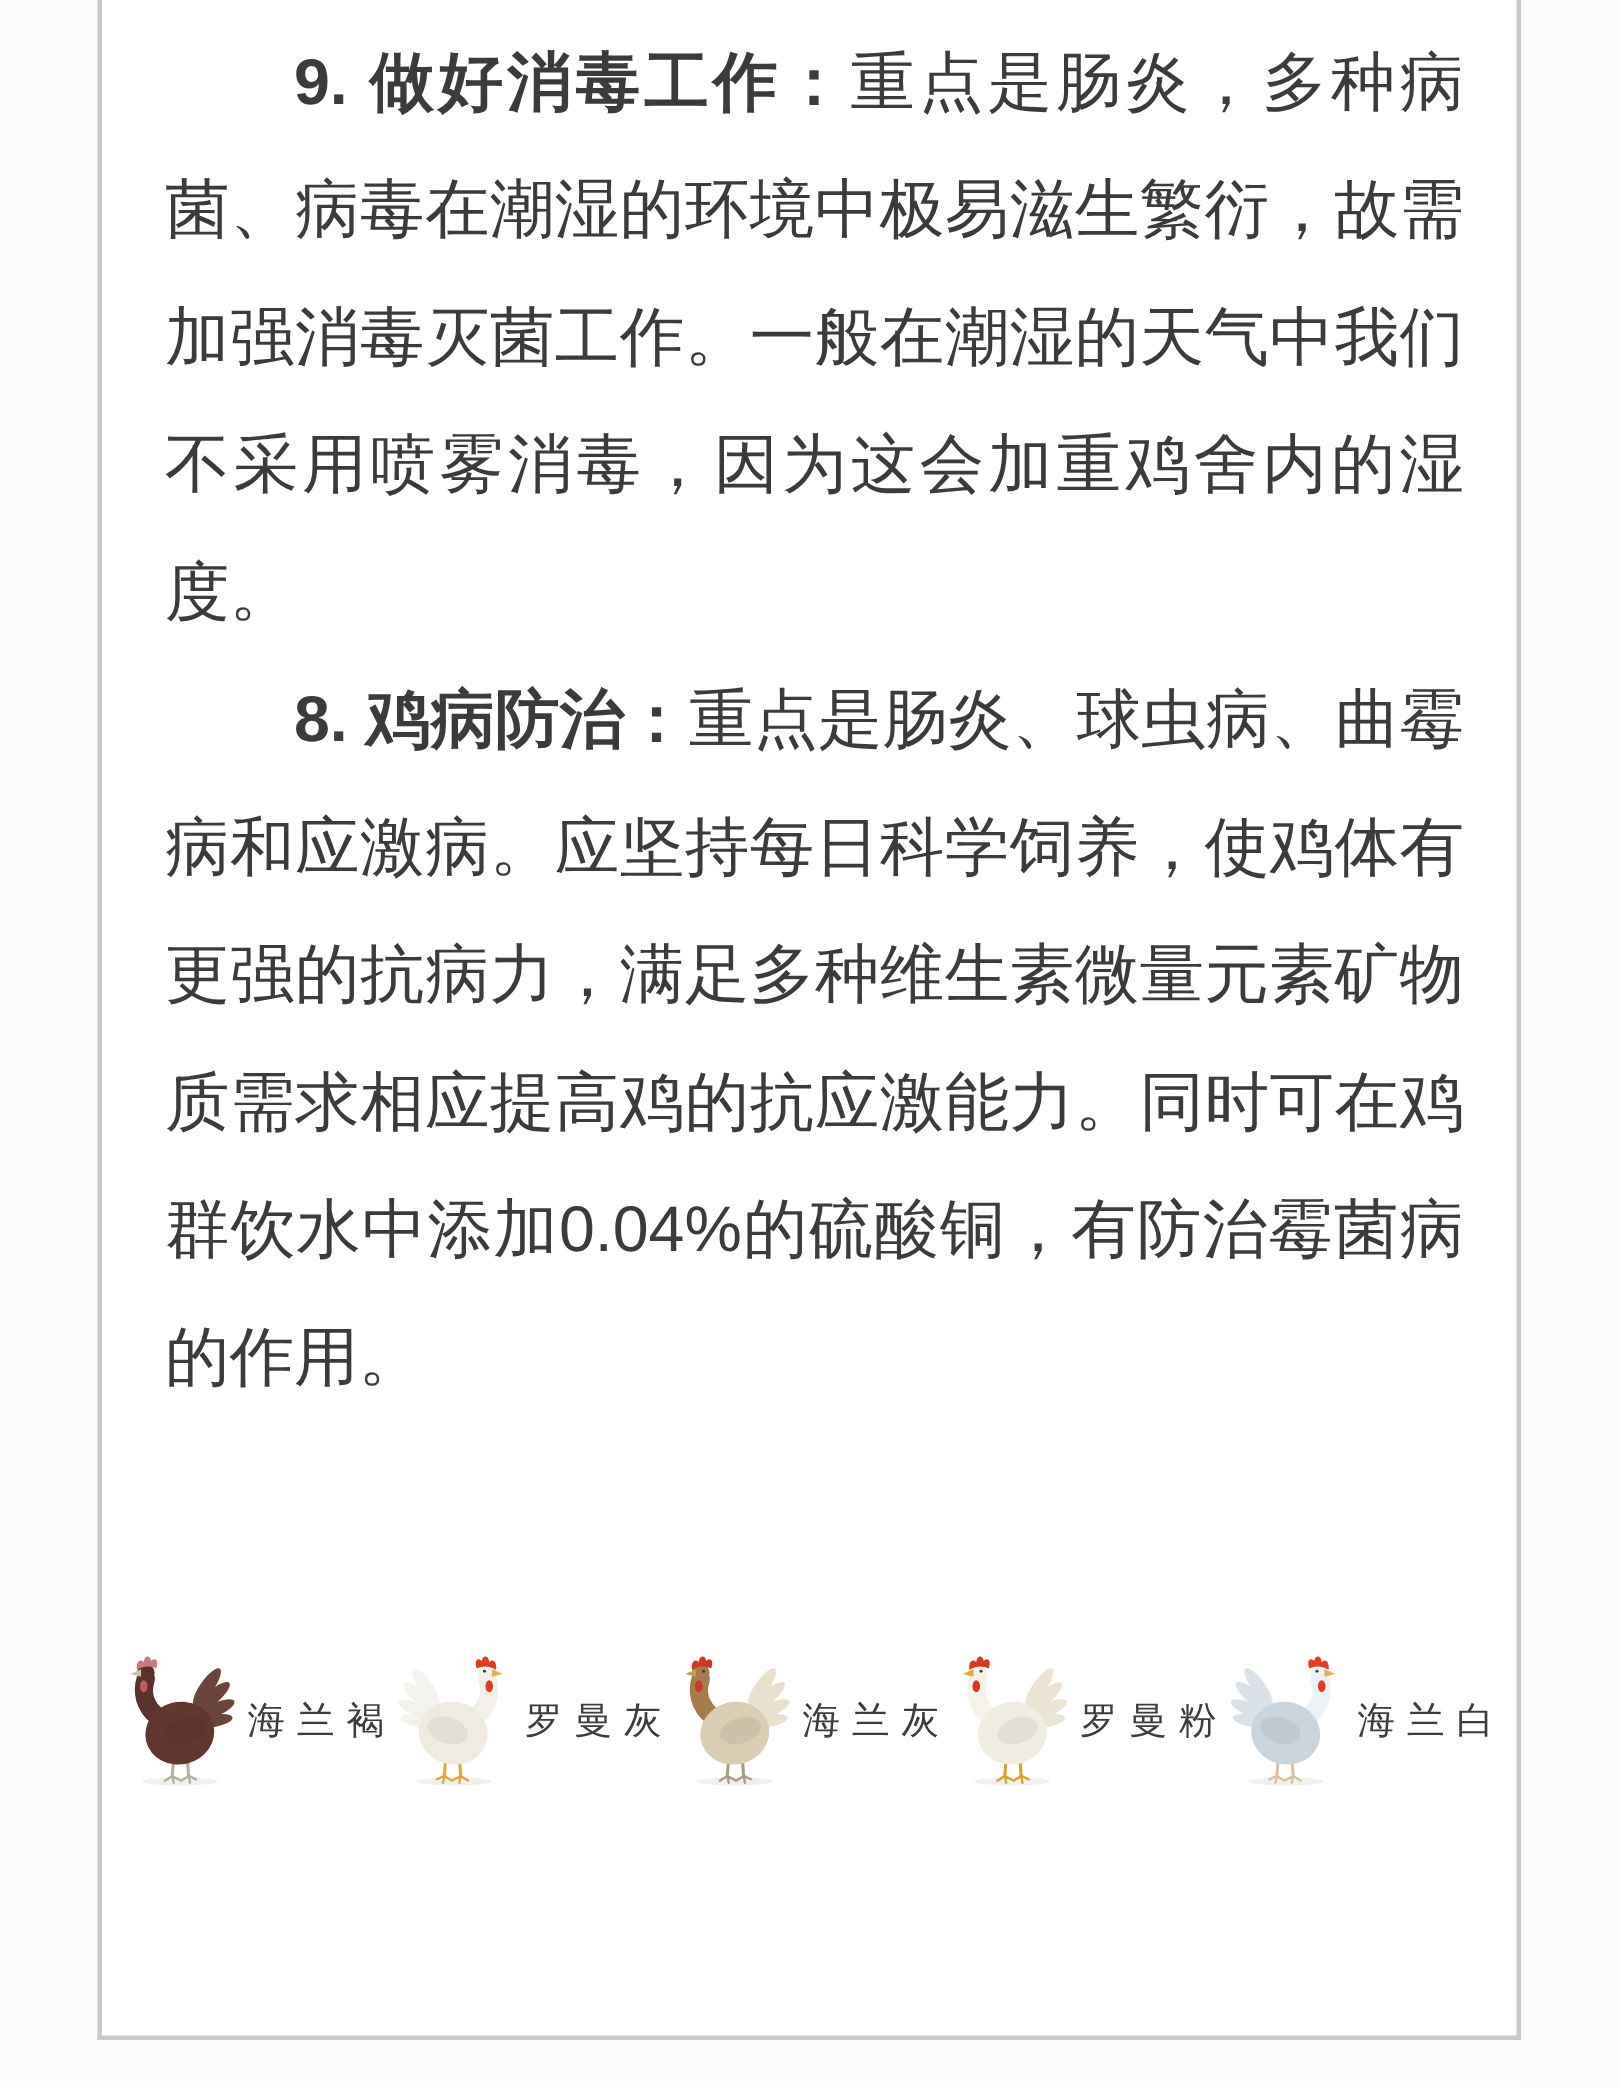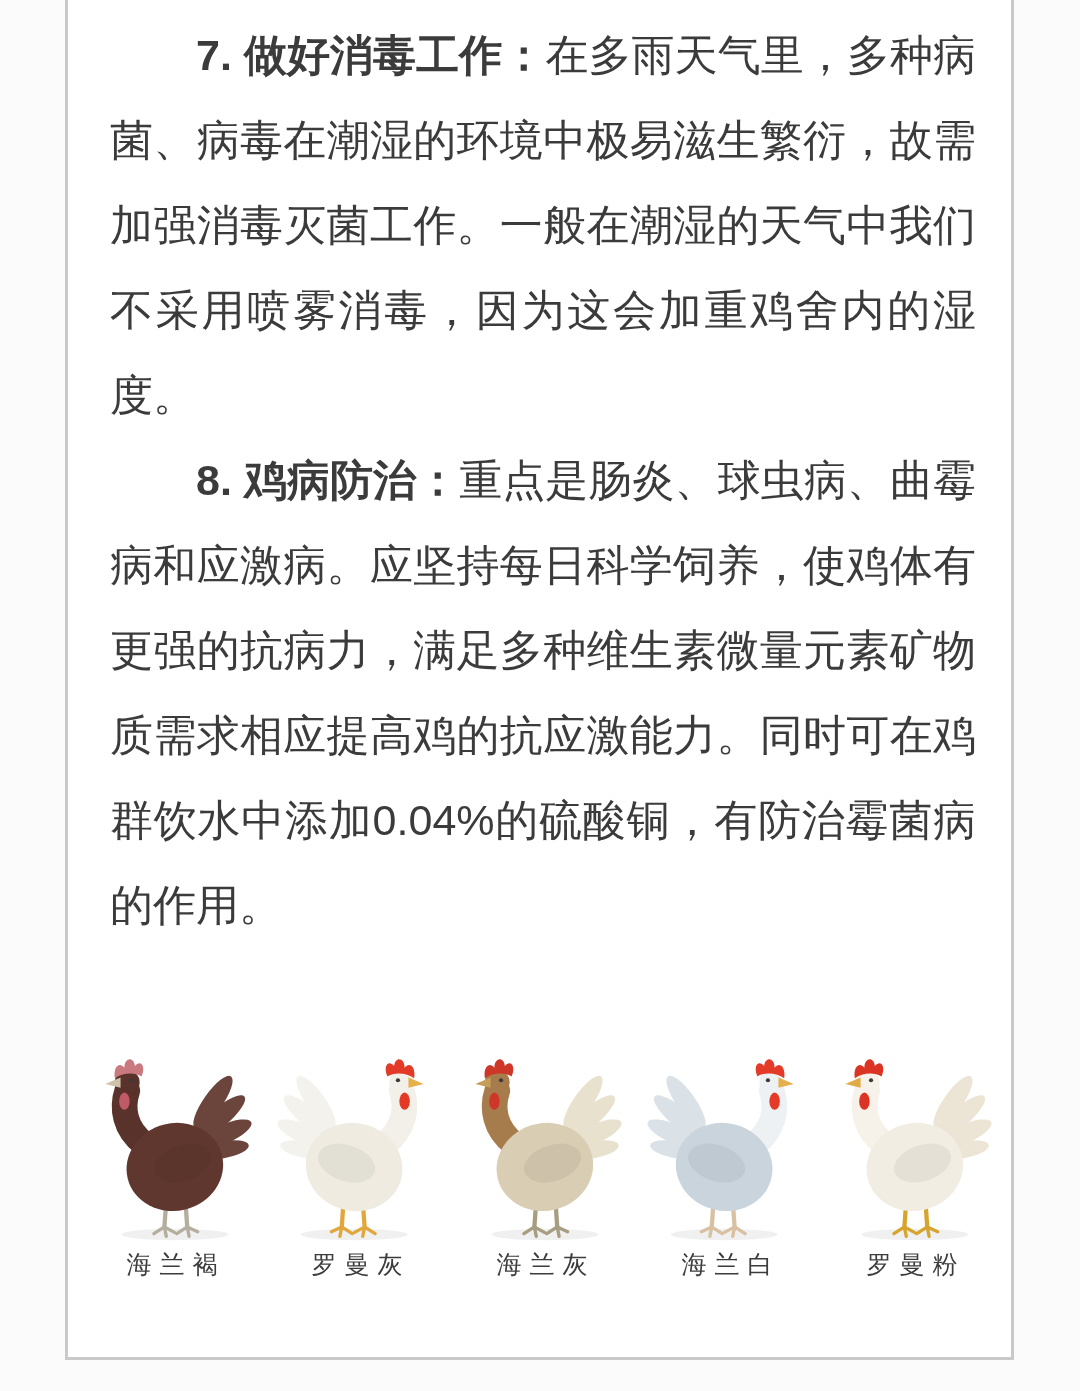--- a/index.html
+++ b/index.html
@@ -48,21 +48,21 @@
     top: 1045px;
     width: 924px;
   }
   .hen-row {
     display: flex;
     justify-content: space-between;
   }
   .hen-cell {
     width: 184px;
     display: flex;
-    flex-direction: column;
+    flex-direction: row;
     align-items: center;
   }
   svg.hen {
     width: 164px;
     height: 200px;
     display: block;
   }
   .hen-label {
     margin-top: 4px;
     font-size: 25px;
@@ -72,21 +72,21 @@
     color: #3c3c3c;
     white-space: nowrap;
   }
 </style>
 </head>
 <body>
 
 <div class="content-frame"></div>
 
 <div class="article">
-  <p><span class="para-label">7. 做好消毒工作：</span><span>在多雨天气里，多种病菌、病毒在潮湿的环境中极易滋生繁衍，故需加强消毒灭菌工作。一般在潮湿的天气中我们不采用喷雾消毒，因为这会加重鸡舍内的湿度。</span></p>
+  <p><span class="para-label">9. 做好消毒工作：</span><span>重点是肠炎，多种病菌、病毒在潮湿的环境中极易滋生繁衍，故需加强消毒灭菌工作。一般在潮湿的天气中我们不采用喷雾消毒，因为这会加重鸡舍内的湿度。</span></p>
   <p><span class="para-label">8. 鸡病防治：</span><span>重点是肠炎、球虫病、曲霉病和应激病。应坚持每日科学饲养，使鸡体有更强的抗病力，满足多种维生素微量元素矿物质需求相应提高鸡的抗应激能力。同时可在鸡群饮水中添加0.04%的硫酸铜，有防治霉菌病的作用。</span></p>
 </div>
 
 <div class="breeds-figure">
   <div class="hen-row">
       <div class="hen-cell" style="--neck: #59322b; --body: #60372e; --tail: #6b443c; --comb: #cb7981; --wattle: #c05a66; --legs: #b4ae9f; --beak: #cfc2a8;">
     <svg class="hen" viewBox="0 0 170 210">
       <g class="hen-g">
         <ellipse cx="88" cy="199" rx="56" ry="6" fill="#000000" opacity="0.06"></ellipse>
         <g fill="var(--tail)">
@@ -162,20 +162,48 @@
         <path d="M25,35 C23,23 30,17 35,24 C35,13 45,12 46,22 C52,15 58,22 53,33 C46,28 32,29 25,35 Z" fill="var(--comb)"></path>
         <path d="M15,41 L31,34 L31,45 Z" fill="var(--beak)"></path>
         <ellipse cx="35" cy="59" rx="5.5" ry="9" fill="var(--wattle)"></ellipse>
         <circle cx="42" cy="37" r="2.2" fill="#3a3a3a"></circle>
         <ellipse cx="88" cy="128" rx="51" ry="46" transform="rotate(-14 88 128)" fill="var(--body)"></ellipse>
         <ellipse cx="96" cy="124" rx="31" ry="19" transform="rotate(-18 96 124)" fill="#000000" opacity="0.05"></ellipse>
       </g>
     </svg>
     <div class="hen-label">海兰灰</div>
   </div>
+      <div class="hen-cell" style="--neck: #f6f2e9; --body: #f2ede2; --tail: #ece4d4; --comb: #dc3424; --wattle: #dc3424; --legs: #d7a42d; --beak: #e0ab42;">
+    <svg class="hen" viewBox="0 0 170 210">
+      <g class="hen-g">
+        <ellipse cx="88" cy="199" rx="56" ry="6" fill="#000000" opacity="0.06"></ellipse>
+        <g fill="var(--tail)">
+          <ellipse cx="128" cy="60" rx="33" ry="10" transform="rotate(-55 128 60)"></ellipse>
+          <ellipse cx="135" cy="76" rx="34" ry="10" transform="rotate(-40 135 76)"></ellipse>
+          <ellipse cx="139" cy="94" rx="32" ry="10" transform="rotate(-24 139 94)"></ellipse>
+          <ellipse cx="138" cy="110" rx="28" ry="9" transform="rotate(-10 138 110)"></ellipse>
+        </g>
+        <g stroke="var(--legs)" stroke-linecap="round" fill="none">
+          <path d="M80,150 L77,191" stroke-width="4.5"></path>
+          <path d="M77,191 L66,198 M77,191 L79,201 M77,191 L88,197" stroke-width="3.5"></path>
+          <path d="M98,148 L101,191" stroke-width="4.5"></path>
+          <path d="M101,191 L90,198 M101,191 L103,201 M101,191 L112,196" stroke-width="3.5"></path>
+        </g>
+        <path d="M38,48 C32,66 35,88 56,104" stroke="var(--neck)" stroke-width="27" stroke-linecap="round" fill="none"></path>
+        <circle cx="38" cy="39" r="13" fill="var(--neck)"></circle>
+        <path d="M25,35 C23,23 30,17 35,24 C35,13 45,12 46,22 C52,15 58,22 53,33 C46,28 32,29 25,35 Z" fill="var(--comb)"></path>
+        <path d="M15,41 L31,34 L31,45 Z" fill="var(--beak)"></path>
+        <ellipse cx="35" cy="59" rx="5.5" ry="9" fill="var(--wattle)"></ellipse>
+        <circle cx="42" cy="37" r="2.2" fill="#3a3a3a"></circle>
+        <ellipse cx="88" cy="128" rx="51" ry="46" transform="rotate(-14 88 128)" fill="var(--body)"></ellipse>
+        <ellipse cx="96" cy="124" rx="31" ry="19" transform="rotate(-18 96 124)" fill="#000000" opacity="0.05"></ellipse>
+      </g>
+    </svg>
+    <div class="hen-label">罗曼粉</div>
+  </div>
       <div class="hen-cell" style="--neck: #eef1f3; --body: #c9d4dd; --tail: #dae1e7; --comb: #e33b28; --wattle: #e33b28; --legs: #d8c0a0; --beak: #e4af4c;">
     <svg class="hen" viewBox="0 0 170 210">
       <g class="hen-g" transform="translate(170,0) scale(-1,1)">
         <ellipse cx="88" cy="199" rx="56" ry="6" fill="#000000" opacity="0.06"></ellipse>
         <g fill="var(--tail)">
           <ellipse cx="128" cy="60" rx="33" ry="10" transform="rotate(-55 128 60)"></ellipse>
           <ellipse cx="135" cy="76" rx="34" ry="10" transform="rotate(-40 135 76)"></ellipse>
           <ellipse cx="139" cy="94" rx="32" ry="10" transform="rotate(-24 139 94)"></ellipse>
           <ellipse cx="138" cy="110" rx="28" ry="9" transform="rotate(-10 138 110)"></ellipse>
         </g>
@@ -189,43 +217,15 @@
         <circle cx="38" cy="39" r="13" fill="var(--neck)"></circle>
         <path d="M25,35 C23,23 30,17 35,24 C35,13 45,12 46,22 C52,15 58,22 53,33 C46,28 32,29 25,35 Z" fill="var(--comb)"></path>
         <path d="M15,41 L31,34 L31,45 Z" fill="var(--beak)"></path>
         <ellipse cx="35" cy="59" rx="5.5" ry="9" fill="var(--wattle)"></ellipse>
         <circle cx="42" cy="37" r="2.2" fill="#3a3a3a"></circle>
         <ellipse cx="88" cy="128" rx="51" ry="46" transform="rotate(-14 88 128)" fill="var(--body)"></ellipse>
         <ellipse cx="96" cy="124" rx="31" ry="19" transform="rotate(-18 96 124)" fill="#000000" opacity="0.05"></ellipse>
       </g>
     </svg>
     <div class="hen-label">海兰白</div>
-  </div>
-      <div class="hen-cell" style="--neck: #f6f2e9; --body: #f2ede2; --tail: #ece4d4; --comb: #dc3424; --wattle: #dc3424; --legs: #d7a42d; --beak: #e0ab42;">
-    <svg class="hen" viewBox="0 0 170 210">
-      <g class="hen-g">
-        <ellipse cx="88" cy="199" rx="56" ry="6" fill="#000000" opacity="0.06"></ellipse>
-        <g fill="var(--tail)">
-          <ellipse cx="128" cy="60" rx="33" ry="10" transform="rotate(-55 128 60)"></ellipse>
-          <ellipse cx="135" cy="76" rx="34" ry="10" transform="rotate(-40 135 76)"></ellipse>
-          <ellipse cx="139" cy="94" rx="32" ry="10" transform="rotate(-24 139 94)"></ellipse>
-          <ellipse cx="138" cy="110" rx="28" ry="9" transform="rotate(-10 138 110)"></ellipse>
-        </g>
-        <g stroke="var(--legs)" stroke-linecap="round" fill="none">
-          <path d="M80,150 L77,191" stroke-width="4.5"></path>
-          <path d="M77,191 L66,198 M77,191 L79,201 M77,191 L88,197" stroke-width="3.5"></path>
-          <path d="M98,148 L101,191" stroke-width="4.5"></path>
-          <path d="M101,191 L90,198 M101,191 L103,201 M101,191 L112,196" stroke-width="3.5"></path>
-        </g>
-        <path d="M38,48 C32,66 35,88 56,104" stroke="var(--neck)" stroke-width="27" stroke-linecap="round" fill="none"></path>
-        <circle cx="38" cy="39" r="13" fill="var(--neck)"></circle>
-        <path d="M25,35 C23,23 30,17 35,24 C35,13 45,12 46,22 C52,15 58,22 53,33 C46,28 32,29 25,35 Z" fill="var(--comb)"></path>
-        <path d="M15,41 L31,34 L31,45 Z" fill="var(--beak)"></path>
-        <ellipse cx="35" cy="59" rx="5.5" ry="9" fill="var(--wattle)"></ellipse>
-        <circle cx="42" cy="37" r="2.2" fill="#3a3a3a"></circle>
-        <ellipse cx="88" cy="128" rx="51" ry="46" transform="rotate(-14 88 128)" fill="var(--body)"></ellipse>
-        <ellipse cx="96" cy="124" rx="31" ry="19" transform="rotate(-18 96 124)" fill="#000000" opacity="0.05"></ellipse>
-      </g>
-    </svg>
-    <div class="hen-label">罗曼粉</div>
   </div>
     </div>
 </div>
 
 </body></html>

